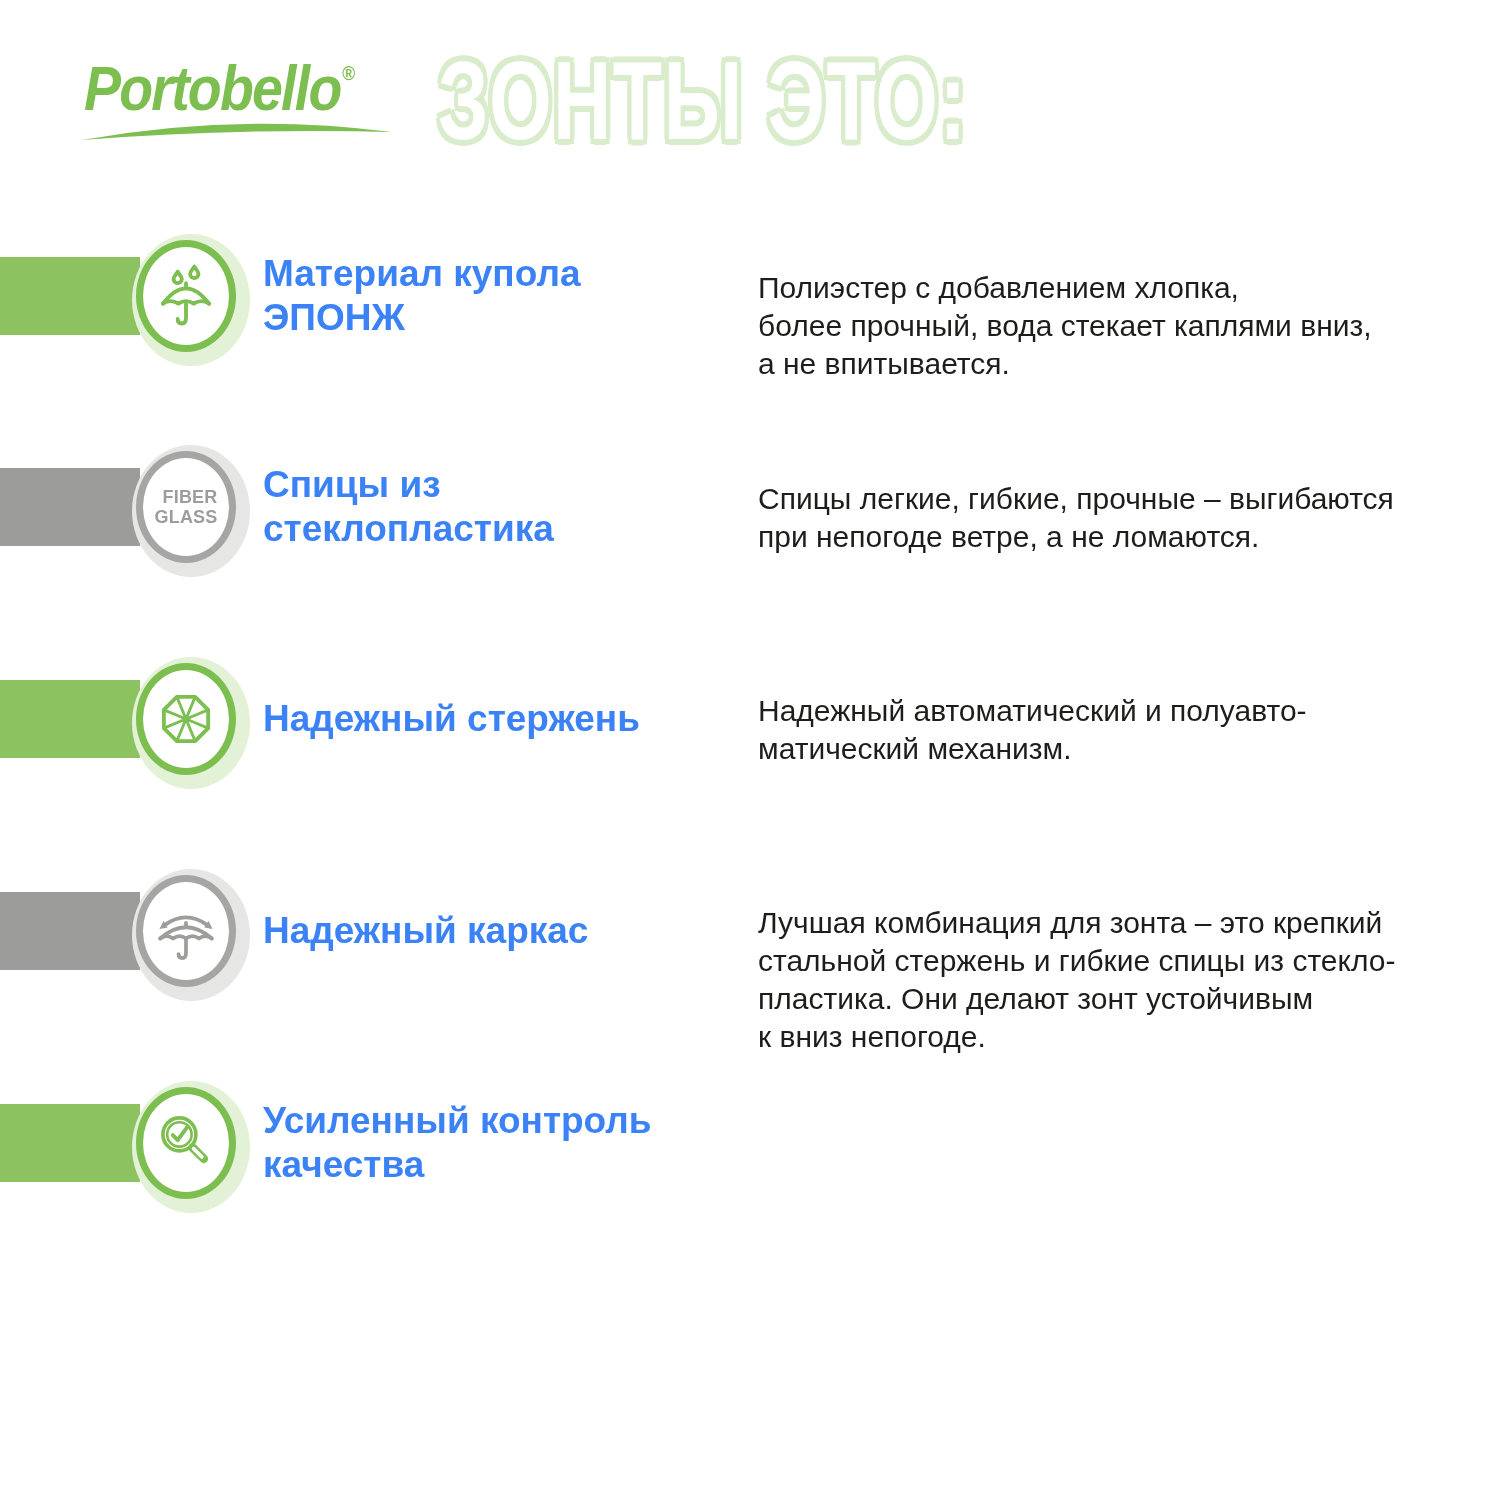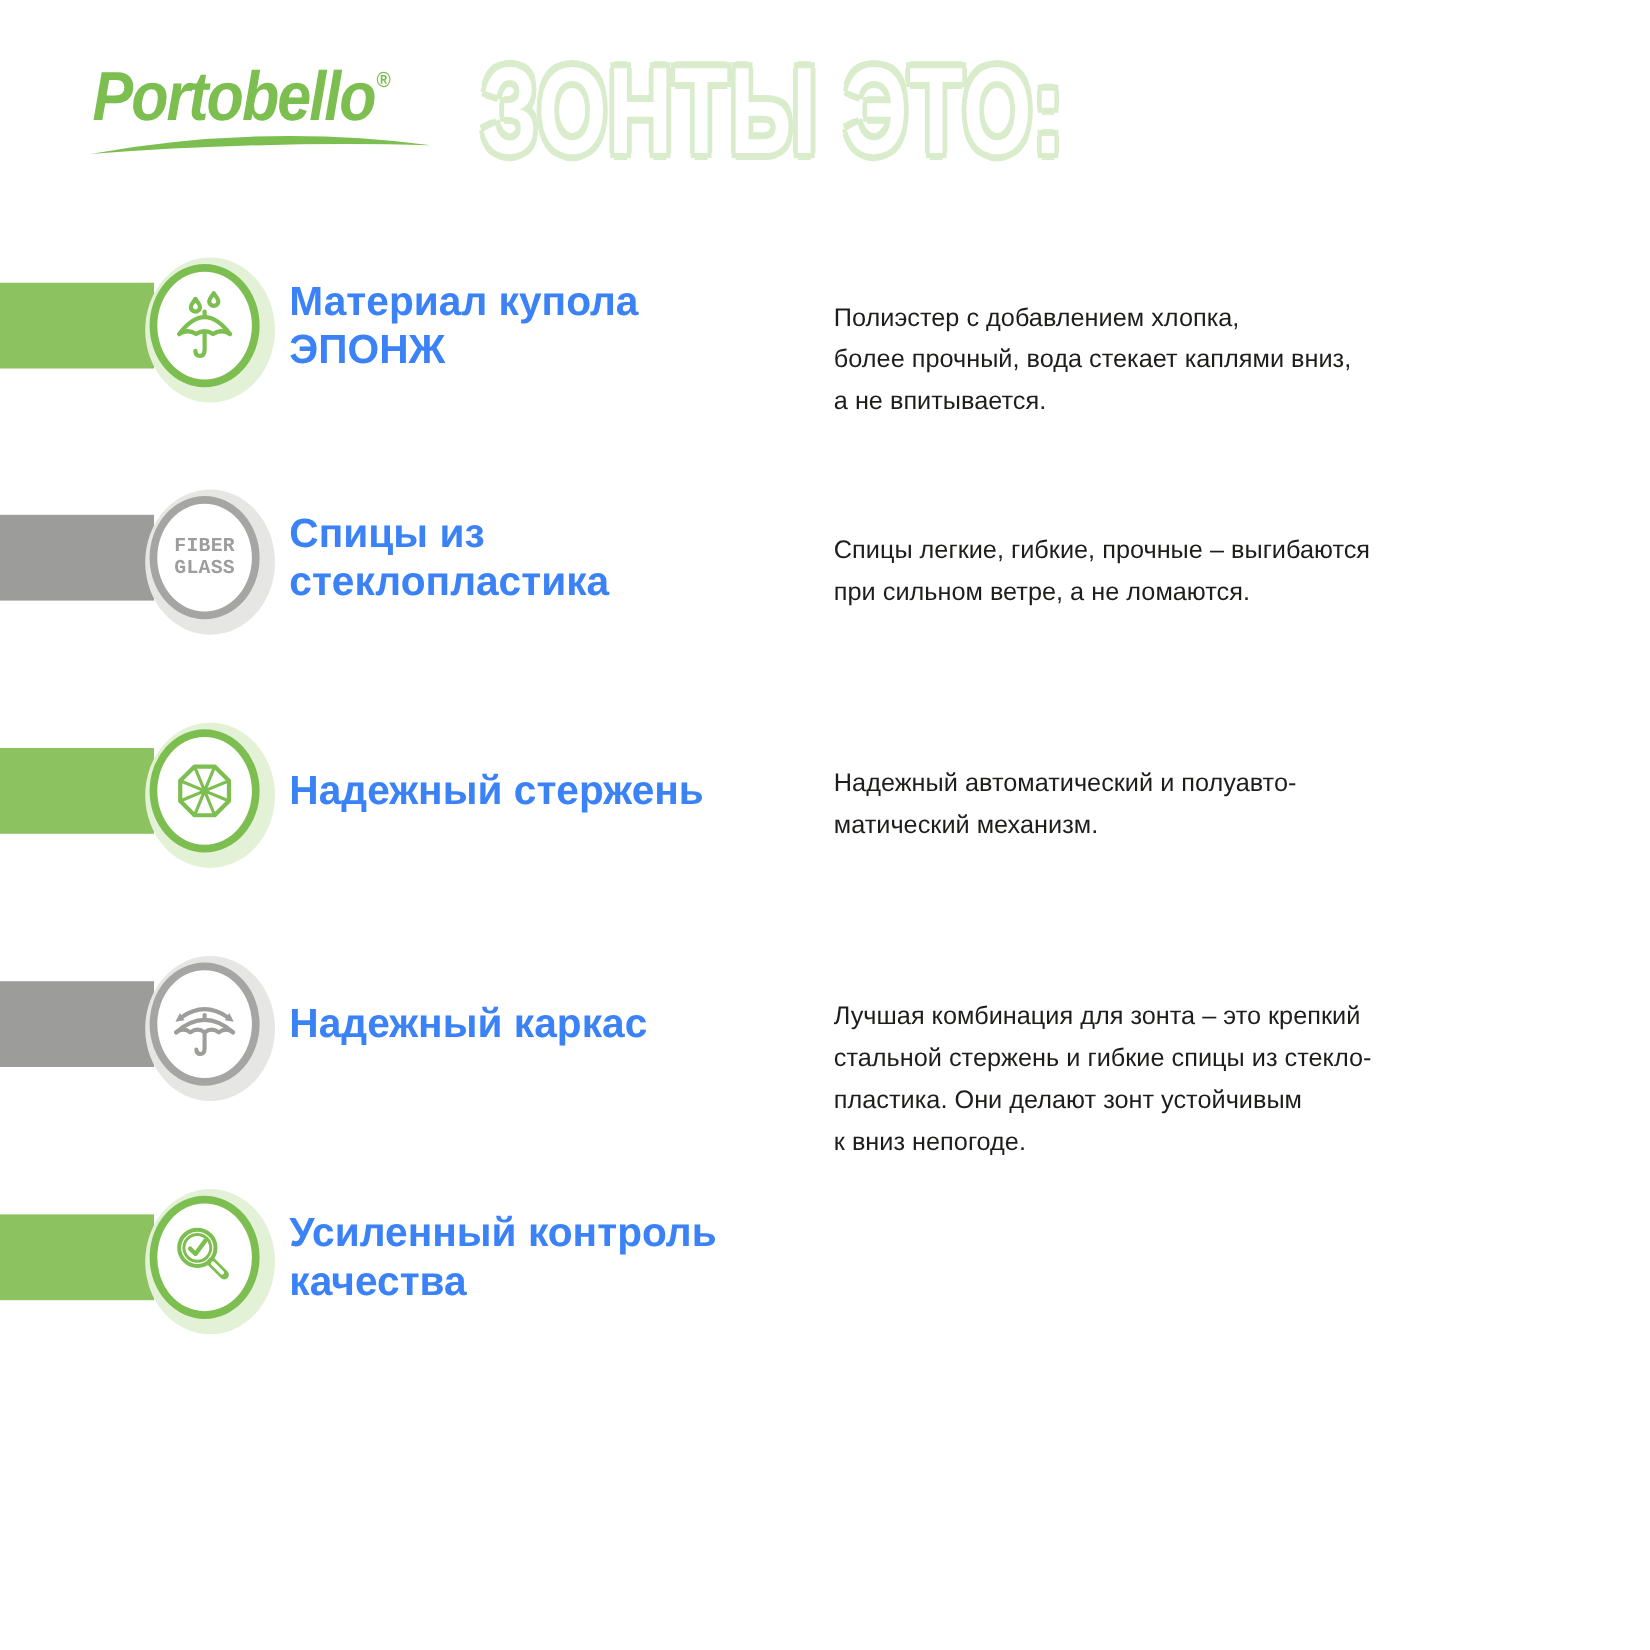--- a/index.html
+++ b/index.html
@@ -32,24 +32,24 @@
   .row.gray  .halo{background:#E6E6E5;}
 
   .medallion{position:absolute;left:136px;top:calc(var(--cy) - 56px);width:100px;height:112px;border-radius:50%;
     background:#ffffff;box-sizing:border-box;display:flex;align-items:center;justify-content:center;}
   .row.green .medallion{border:7px solid #7DBE50;}
   .row.gray  .medallion{border:7px solid #A5A5A4;}
 
   .heading{position:absolute;left:263px;top:var(--cy);transform:translateY(-50%);margin:0;
     font-size:37px;line-height:44px;font-weight:700;white-space:pre-line;color:#3b82f6;}
   .desc{position:absolute;left:758px;top:calc(var(--cy) - 27px);margin:0;width:740px;
-    font-size:23px;line-height:38px;font-weight:400;white-space:pre-line;color:#1D1D1B;}
+    font-size:30px;line-height:38px;font-weight:400;white-space:pre-line;color:#1D1D1B;}
 
   .badge{font-size:18px;font-weight:700;line-height:20px;letter-spacing:0.2px;
-    color:#9D9D9C;text-align:left;white-space:pre-line;font-family:Liberation Mono, monospace;}
+    color:#9D9D9C;text-align:right;white-space:pre-line;}
 
   svg{display:block;}
 </style>
 </head>
 <body>
 
 <div class="canvas">
 
   <header>
     <div class="logo">
@@ -86,21 +86,21 @@
   <section class="row gray" style="--cy:507px">
     <div class="bar"></div>
     <div class="halo"></div>
     <div class="medallion">
       <div class="badge">FIBER
 GLASS</div>
     </div>
     <h2 class="heading">Спицы из
 стеклопластика</h2>
     <p class="desc">Спицы легкие, гибкие, прочные – выгибаются
-при сильном ветре, а не ломаются.</p>
+при непогоде ветре, а не ломаются.</p>
   </section>
 
   <section class="row green" style="--cy:719px">
     <div class="bar"></div>
     <div class="halo"></div>
     <div class="medallion">
       <svg width="64" height="64" viewBox="0 0 100 100" fill="none" stroke="#7DBE50" stroke-linecap="round" stroke-linejoin="round">
         <polygon stroke-width="6" points="84.6,64.3 64.3,84.6 35.7,84.6 15.4,64.3 15.4,35.7 35.7,15.4 64.3,15.4 84.6,35.7"></polygon>
         <path stroke-width="4.5" d="M50 50 L84.6 64.3 M50 50 L64.3 84.6 M50 50 L35.7 84.6 M50 50 L15.4 64.3 M50 50 L15.4 35.7 M50 50 L35.7 15.4 M50 50 L64.3 15.4 M50 50 L84.6 35.7"></path>
       </svg>

